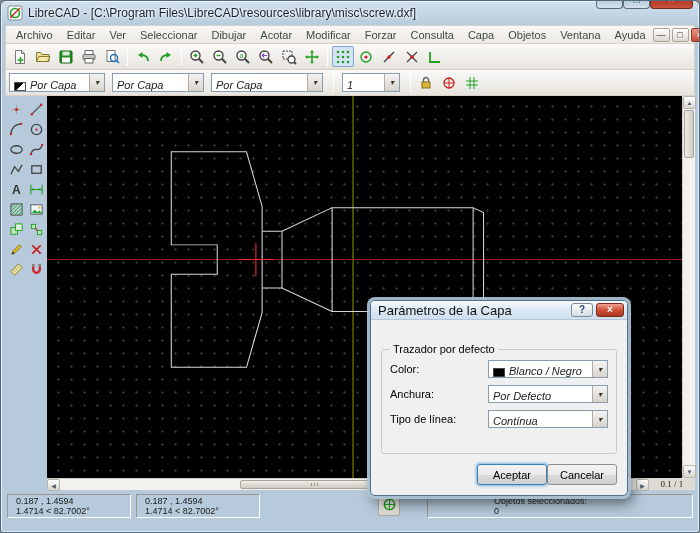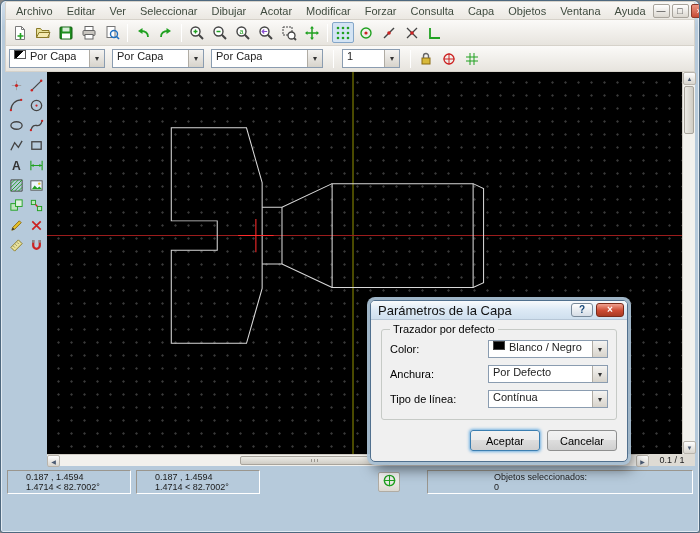--- a/index.html
+++ b/index.html
@@ -34,21 +34,21 @@
   
   .toolbar{height:26px;background:linear-gradient(#fbfaf8,#e7e4de);
     border:1px solid #d6d2ca;border-top:none;display:flex;align-items:center;
     padding:0 3px;gap:1px;}
   .tbtn{width:22px;height:21px;display:flex;align-items:center;justify-content:center;
     border:1px solid transparent;background:transparent;padding:0;}
   .tbtn svg{width:16px;height:16px;display:block;}
   .tbtn.pressed{background:#d4e4f4;border:1px solid #84a6c8;border-radius:2px;}
   .tsep{width:1px;height:18px;background:#bcb8b0;border-right:1px solid #fff;margin:0 3px;}
   .combo{height:19px;background:#fff;border:1px solid #8a9cb0;display:flex;
-    align-items:flex-start;font-size:11px;color:#222;padding-left:4px;gap:4px;margin-right:6px;}
+    align-items:flex-end;font-size:11px;color:#222;padding-left:4px;gap:4px;margin-right:6px;font-style:italic;}
   .combo-text{white-space:nowrap;overflow:hidden;}
   .combo-arrow-btn{width:15px;height:100%;margin-left:auto;flex:0 0 auto;
     background:linear-gradient(#f5f4f2,#d7d3cb);border-left:1px solid #b0aca4;
     display:flex;align-items:center;justify-content:center;font-size:8px;color:#333;}
   .swatch{width:12px;height:9px;border:1px solid #555;flex:0 0 auto;
     background:linear-gradient(135deg,#000 50%,#fff 50%);}
   .combo.c1{width:96px}.combo.c2{width:92px}.combo.c3{width:112px}
   .combo.spin{width:58px;margin-left:4px;}
   
   .main{display:flex;height:394px;}
@@ -78,26 +78,26 @@
   .vfill,.hfill{flex:1;}
   .hscroll{position:absolute;left:0;right:46px;bottom:0;height:12px;background:#f2f1ed;
     border-top:1px solid #d0ccc4;display:flex;}
   .scroll-arrow.h{height:12px;}
   .hthumb{width:150px;margin:1px 0;margin-left:180px;position:relative;
     background:linear-gradient(#ecebe6,#cfccc4);border:1px solid #a8a49c;border-radius:2px;}
   .hthumb::after{content:"";position:absolute;left:50%;top:2px;bottom:2px;width:8px;
     transform:translateX(-50%);
     background:repeating-linear-gradient(90deg,#9a968e 0 1px,transparent 1px 3px);}
   .corner-label{position:absolute;right:0;bottom:0;width:46px;height:12px;
-    font-size:9px;line-height:12px;text-align:center;color:#222;}
+    font-size:9px;line-height:12px;text-align:center;color:#222;font-family:Liberation Serif, serif;}
   
   .statusbar{height:30px;display:flex;align-items:center;gap:5px;padding:2px 2px 0 2px;
     font-size:9px;color:#1a1a1a;}
   .spanel{width:124px;height:24px;border:1px solid;border-color:#9a968e #ffffff #ffffff #9a968e;
-    padding:1px 18px;line-height:10px;white-space:nowrap;overflow:hidden;}
+    padding:1px 8px;line-height:10px;white-space:nowrap;overflow:hidden;}
   .sgap{width:108px;}
   .sflex{flex:1;}
   .spanel.wide{width:266px;padding-left:66px;}
   .status-btn{width:22px;height:20px;display:flex;align-items:center;justify-content:center;
     border:1px solid #b0aca4;border-radius:2px;background:linear-gradient(#fdfdfd,#dcd8d0);padding:0;}
   .status-btn svg{width:15px;height:15px;}
   
   .dialog{position:absolute;left:369px;top:299px;width:258px;z-index:10;
     background:#f0f0f0;border:1px solid #51708e;border-radius:5px;
     box-shadow:0 0 0 3px rgba(172,196,216,.92),4px 7px 14px rgba(0,0,0,.55);
@@ -108,38 +108,53 @@
   .dlg-title{flex:1;font-size:13px;color:#111;white-space:nowrap;overflow:hidden;}
   .dlg-btn{width:22px;height:14px;font-size:10px;line-height:12px;text-align:center;
     border:1px solid #7a8a9a;border-radius:3px;color:#1a4a7a;font-weight:bold;
     background:linear-gradient(#ffffff,#d6dde6);}
   .dlg-btn.close{width:28px;color:#fff;border-color:#7a2a1a;
     background:linear-gradient(#f0a290,#cc4a32 55%,#a83a22);}
   .dlg-body{padding:9px 10px 10px;}
   .dlg-row{display:flex;align-items:center;justify-content:space-between;margin-bottom:8px;}
   .dlg-input{width:136px;height:18px;border:1px solid #a6aab0;font-size:11px;
     padding:0 3px;font-family:"Liberation Sans",sans-serif;}
-  .group{border:1px solid #c6cac6;border-radius:3px;margin:0 0 10px;
-    padding:10px 8px 4px;position:relative;}
+  .group{border:1px solid #c6cac6;border-radius:3px;margin:20px 0 10px;
+    padding:10px 8px 18px;position:relative;}
   .group-title{position:absolute;top:-7px;left:8px;background:#f0f0f0;padding:0 3px;}
   .grow{display:flex;align-items:center;justify-content:space-between;margin-bottom:7px;}
   .gcombo{width:120px;height:18px;margin-right:0;}
   .dlg-swatch{width:12px;height:9px;border:1px solid #444;background:#000;flex:0 0 auto;}
-  .btn-row{display:flex;justify-content:flex-end;gap:7px;}
+  .btn-row{display:flex;justify-content:flex-end;}
   .dlg-button{min-width:70px;height:21px;font-size:11px;color:#000;
     font-family:"Liberation Sans",sans-serif;border:1px solid #8e8f8f;border-radius:3px;
     background:linear-gradient(#f2f2f2,#ebebeb 50%,#dddddd 50%,#cfcfcf);}
   .dlg-button.default{border-color:#3c7fb1;box-shadow:0 0 3px 1px #74b2e2;}
   svg text{font-family:"Liberation Sans",sans-serif;}
 </style>
 </head>
 <body>
 
 <div class="window">
 
+  <div class="titlebar">
+    <span class="app-icon">
+      <svg viewBox="0 0 16 16">
+          <rect x="1" y="1" width="14" height="14" rx="2" fill="#fff" stroke="#7a8a9a"></rect>
+          <circle cx="8" cy="8" r="4.5" fill="none" stroke="#21a121" stroke-width="1.6"></circle>
+          <path d="M3 13L13 3" stroke="#cc2222" stroke-width="1.4"></path>
+        </svg>
+    </span>
+    <span class="title-text">LibreCAD - [C:\Program Files\LibreCAD\resources\library\misc\screw.dxf]</span>
+    <span class="caption-buttons">
+      <span class="cap-btn">—</span>
+      <span class="cap-btn">□</span>
+      <span class="cap-btn close">×</span>
+    </span>
+  </div>
 
   <div class="menubar">
     <span class="menu-item">Archivo</span>
     <span class="menu-item">Editar</span>
     <span class="menu-item">Ver</span>
     <span class="menu-item">Seleccionar</span>
     <span class="menu-item">Dibujar</span>
     <span class="menu-item">Acotar</span>
     <span class="menu-item">Modificar</span>
     <span class="menu-item">Forzar</span>

